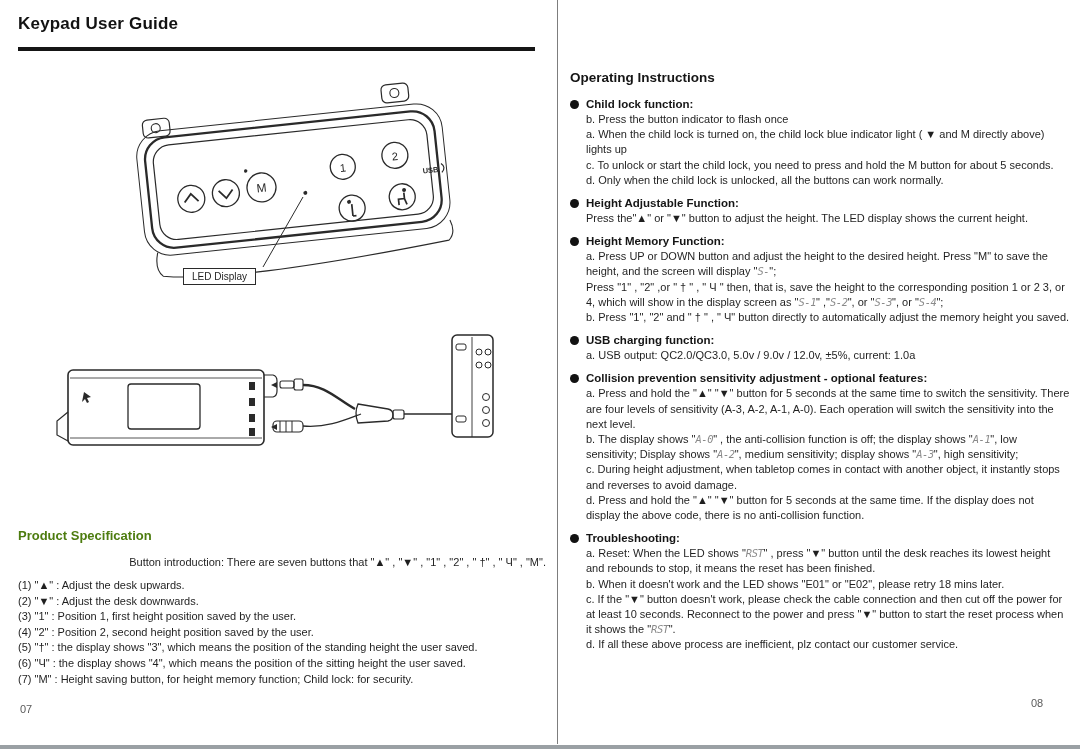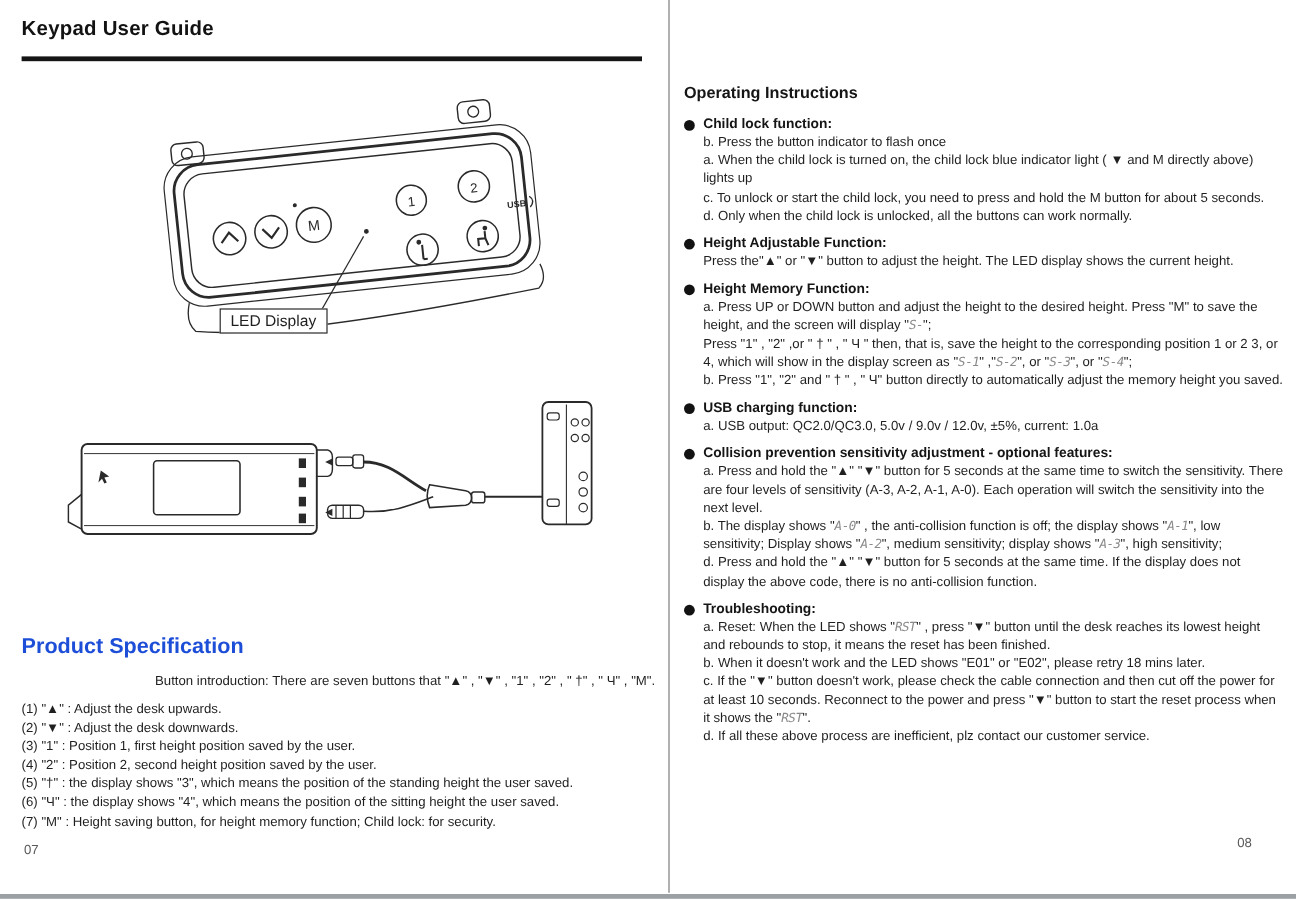--- a/index.html
+++ b/index.html
@@ -9,25 +9,25 @@
     -webkit-font-smoothing:antialiased;
   }
   .divider-v{position:absolute;left:557px;top:0;width:1px;height:744px;background:#7d7d7d;}
   .divider-bottom{position:absolute;left:0;top:745px;width:1080px;height:4px;background:#9aa0a4;}
 
   
   .page-title{position:absolute;left:18px;top:14px;font-size:17px;font-weight:bold;color:#121212;letter-spacing:.2px;}
   .title-rule{position:absolute;left:18px;top:47px;width:517px;height:4px;background:#151515;}
   .diagram-svg{position:absolute;left:0;top:60px;width:557px;height:470px;}
   .led-label{
-    position:absolute;left:183px;top:257px;border:1.5px solid #2a2a2a;background:#fff;
-    font-size:13px;padding:2px 8px 2px 8px;color:#1f1f1f;
+    position:absolute;left:183px;top:268px;border:1.5px solid #2a2a2a;background:#fff;
+    font-size:10px;padding:2px 8px 2px 8px;color:#1f1f1f;
   }
   .prod-spec{position:absolute;left:18px;top:528px;width:528px;}
-  .prod-spec h2{margin:0 0 12px 0;font-size:18px;font-weight:bold;color:#1d4ed8;}
+  .prod-spec h2{margin:0 0 12px 0;font-size:13px;font-weight:bold;color:#4d7c0f;}
   .spec-intro{font-size:11px;margin:0 0 8px 0;line-height:15px;text-align:right;}
   .spec-item{font-size:11px;line-height:15.6px;}
   .page-num{position:absolute;font-size:11px;color:#5a5a5a;}
   .page-num.left{left:20px;top:703px;}
   .page-num.right{left:1031px;top:697px;}
 
   
   .ops{position:absolute;left:570px;top:70px;width:500px;}
   .ops h2{margin:0 0 13px 0;font-size:13.5px;font-weight:bold;color:#151515;}
   .section{position:relative;padding-left:16px;margin-bottom:9px;}
@@ -208,20 +208,21 @@
     <span class="bullet"></span>
     <div class="sec-title">USB charging function:</div>
     <div class="sec-line">a. USB output: QC2.0/QC3.0, 5.0v / 9.0v / 12.0v, ±5%, current: 1.0a</div>
   </div>
 
   <div class="section">
     <span class="bullet"></span>
     <div class="sec-title">Collision prevention sensitivity adjustment - optional features:</div>
     <div class="sec-line">a. Press and hold the "▲" "▼" button for 5 seconds at the same time to switch the sensitivity. There are four levels of sensitivity (A-3, A-2, A-1, A-0). Each operation will switch the sensitivity into the next level.</div>
     <div class="sec-line">b. The display shows "<span class="led">A-0</span>" , the anti-collision function is off; the display shows "<span class="led">A-1</span>", low sensitivity; Display shows "<span class="led">A-2</span>", medium sensitivity; display shows "<span class="led">A-3</span>", high sensitivity;</div>
+    <div class="sec-line">c. During height adjustment, when tabletop comes in contact with another object, it instantly stops and reverses to avoid damage.</div>
     <div class="sec-line">d. Press and hold the "▲" "▼" button for 5 seconds at the same time. If the display does not display the above code, there is no anti-collision function.</div>
   </div>
 
   <div class="section">
     <span class="bullet"></span>
     <div class="sec-title">Troubleshooting:</div>
     <div class="sec-line">a. Reset: When the LED shows "<span class="led">RST</span>" , press "▼" button until the desk reaches its lowest height and rebounds to stop, it means the reset has been finished.</div>
     <div class="sec-line">b. When it doesn't work and the LED shows "E01" or "E02", please retry 18 mins later.</div>
     <div class="sec-line">c. If the "▼" button doesn't work, please check the cable connection and then cut off the power for at least 10 seconds. Reconnect to the power and press "▼" button to start the reset process when it shows the "<span class="led">RST</span>".</div>
     <div class="sec-line">d. If all these above process are inefficient, plz contact our customer service.</div>

